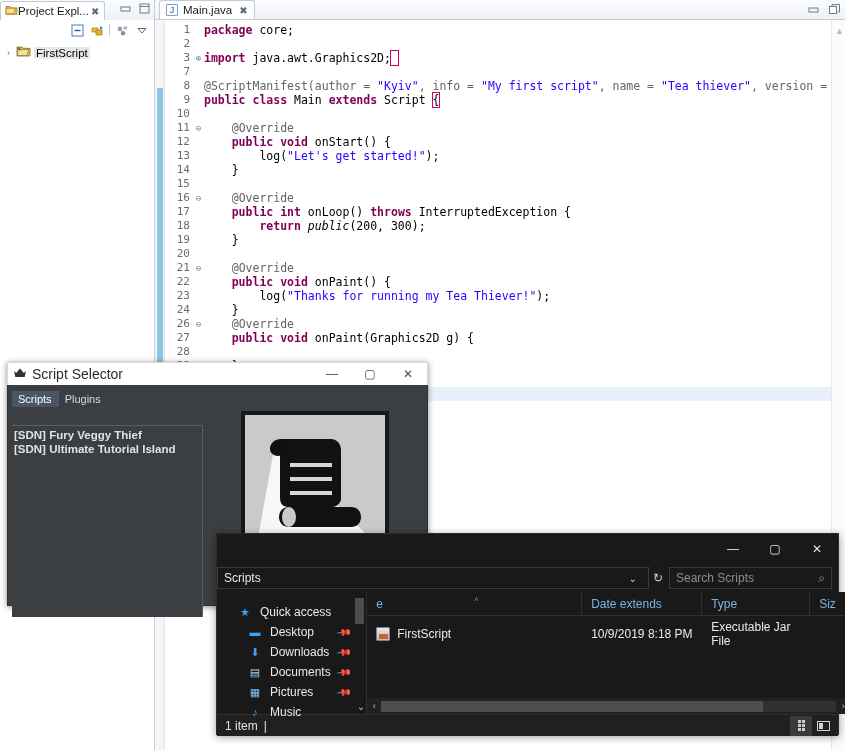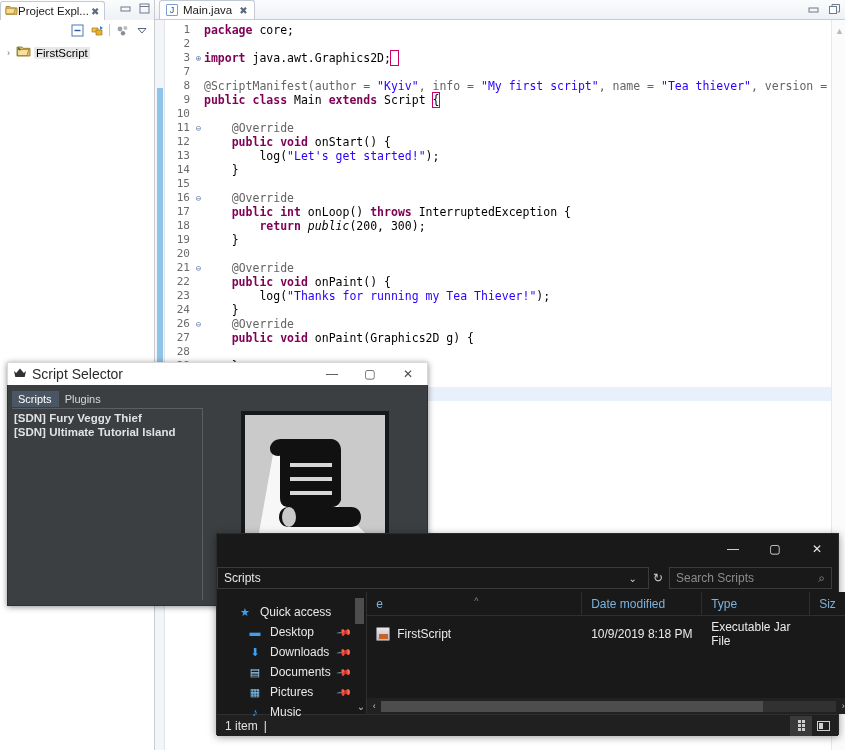--- a/index.html
+++ b/index.html
@@ -78,21 +78,21 @@
   .ss-ticon { width: 18px; text-align: center; font-size: 11px; color: #2f2f2f; margin-left: 3px; }
   .ss-ttext { flex: 1; font-size: 14px; color: #2b2b2b; padding-left: 3px; }
   .ss-tbtn { width: 38px; height: 22px; display: flex; align-items: center; justify-content: center;
     font-size: 12px; color: #4a4a4a; }
   .ss-body { position: relative; height: 221px; background: #3c3f41;
     border: 1px solid #2e3133; border-top: none; display: flex; }
   .ss-left { width: 195px; padding: 5px 0 0 4px; }
   .ss-tabs { display: flex; height: 17px; align-items: flex-end; }
   .ss-tab { font-size: 11px; padding: 2px 7px 2px 6px; color: #d7d9da; }
   .ss-tab.active { background: #4a5664; color: #ffffff; }
-  .ss-list { margin-top: 1px; height: 192px; background: #3c3f41;
+  .ss-list { margin-top: 18px; height: 192px; background: #3c3f41;
     border-top: 1px solid #5a5f63; border-right: 1px solid #5a5f63; padding-top: 2px; }
   .ss-item { font-size: 11.5px; color: #e0e2e4; padding: 1px 0 1px 2px; font-weight: bold; }
   .ss-right { flex: 1; display: flex; flex-direction: column; align-items: center; padding-top: 26px; }
   .ss-logo { width: 148px; height: 148px; border: 4px solid #16191b; background: #c9c9c9;
     position: relative; overflow: hidden; }
   .ss-logo svg { position: absolute; left: 0; top: 0; }
   .ss-nosel { margin-top: 10px; font-size: 11px; color: #b7bbbe; }
   .ss-btnrow { margin-top: 8px; display: flex; gap: 13px; }
   .ss-btn { width: 93px; height: 19px; background: #4a4e51; border: 1px solid #5e6366;
     color: #cfd2d4; font-size: 11px; display: flex; align-items: center; justify-content: center; gap: 5px;
@@ -399,21 +399,21 @@
         </div>
         <span class="fe-navdown">⌄</span>
       </div>
 
       <div class="fe-content">
         <div class="fe-colhdr">
           <div class="fe-col" style="width:215px">
             <span>e</span>
             <span class="sortcaret">^</span>
           </div>
-          <div class="fe-col" style="width:120px">Date modified</div>
+          <div class="fe-col" style="width:120px">Date extends</div>
           <div class="fe-col" style="width:108px">Type</div>
           <div class="fe-col" style="width:40px;border-right:none">Siz</div>
         </div>
 
         <div class="fe-row">
           <div class="fe-cell" style="width:215px">
             <span class="jar-ico"></span>
             <span>FirstScript</span>
           </div>
           <div class="fe-cell" style="width:120px">10/9/2019 8:18 PM</div>

